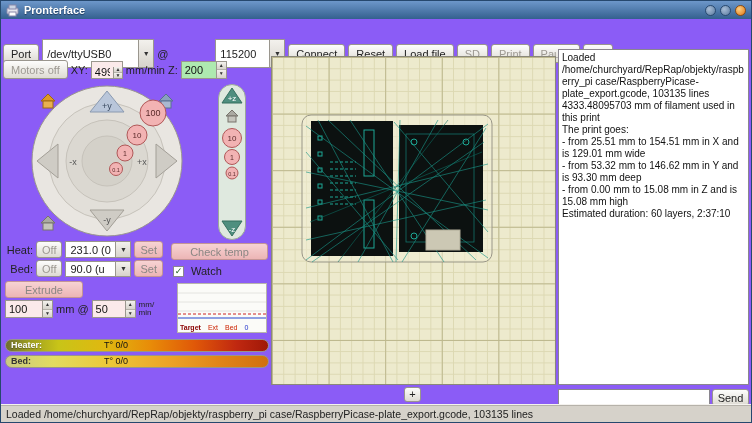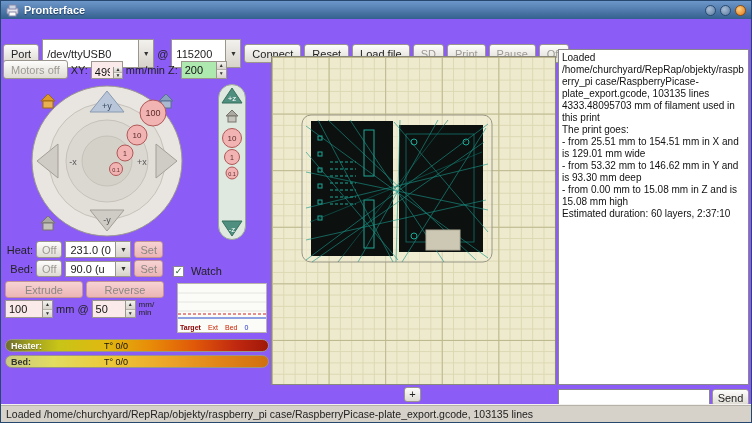--- a/index.html
+++ b/index.html
@@ -54,21 +54,21 @@
   
   .tempgraph { position:absolute; left:176px; top:246px; width:90px; height:50px;
     background:#fbfbf8; border:1px solid #b8b4ac; }
   .tempgraph .legend { position:absolute; left:2px; bottom:1px; display:flex; gap:7px; font-size:7px; }
   .lg-target { color:#8a0000; font-weight:bold; }
   .lg-ext { color:#cc2200; }
   .lg-bed { color:#cc2200; }
   .lg-zero { color:#2233cc; }
   
   .gauge { position:absolute; left:4px; width:264px; height:13px; border-radius:7px;
-    border:1px solid #98948c; display:flex; align-items:center; font-size:9px; overflow:hidden; }
+    border:1px solid #98948c; display:flex; font-size:9px; overflow:hidden; }
   .gauge.heater { background:linear-gradient(90deg,#6e6e30 0%,#9a9a20 8%,#c8c418 20%,#e0b810 38%,#e88c08 55%,#e05808 72%,#c02810 88%,#a01808 100%); }
   .gauge.bed { background:linear-gradient(90deg,#caca82 0%,#e2dc60 18%,#ecc838 40%,#eca428 62%,#e08418 82%,#d07010 100%); }
   .gauge .glabel { color:#fff; font-weight:bold; padding-left:5px; text-shadow:0 1px 1px rgba(0,0,0,.35); }
   .gauge.bed .glabel { color:#333; text-shadow:none; }
   .gauge .gvalue { position:absolute; left:98px; color:#111; }
   
   .viewer { position:absolute; left:270px; top:19px; width:285px; height:329px;
     border:1px solid #8a887a; background-color:#edeacd;
     background-image:
       linear-gradient(to right, #bdb88e 1px, transparent 1px),
@@ -113,21 +113,21 @@
 
   <div class="content">
 
     <div class="hrow" style="left:2px; top:2px;">
       <button class="btn">Port</button>
       <div class="combo" style="width:112px;">
         <span class="val">/dev/ttyUSB0</span>
         <span class="arrow">▼</span>
       </div>
       <span>@</span>
-      <div class="combo" style="width:70px;">
+      <div class="combo" style="width:70px;margin-left:44px;">
         <span class="val">115200</span>
         <span class="arrow">▼</span>
       </div>
       <button class="btn">Connect</button>
       <button class="btn">Reset</button>
       <button class="btn">Load file</button>
       <button class="btn disabled">SD</button>
       <button class="btn disabled">Print</button>
       <button class="btn disabled">Pause</button>
       <button class="btn disabled">Off</button>
@@ -226,28 +226,28 @@
     <div class="hrow" style="left:4px; top:223px;">
       <span class="rlabel" style="width:28px;">Bed:</span>
       <button class="btn sm disabled">Off</button>
       <div class="combo" style="width:66px; height:16px;">
         <span class="val">90.0 (u</span>
         <span class="arrow">▼</span>
       </div>
       <button class="btn sm pink">Set</button>
     </div>
 
+    <button class="btn sm pink" style="position:absolute; left:170px; top:206px; width:97px;">Check temp</button>
     <div class="hrow" style="left:172px; top:228px;">
       <span class="checkbox">✓</span>
       <span>Watch</span>
     </div>
 
     <div class="hrow" style="left:4px; top:244px;">
       <button class="btn sm pink" style="width:78px;">Extrude</button>
-      <button class="btn sm pink" style="width:78px;">Reverse</button>
     </div>
     <div class="hrow" style="left:4px; top:263px;">
       <div class="spin pink" style="width:48px;">
         <input value="100" style="">
         <div class="btns">
           <div>▲</div>
           <div>▼</div>
         </div>
       </div>
       <span>mm @</span>

